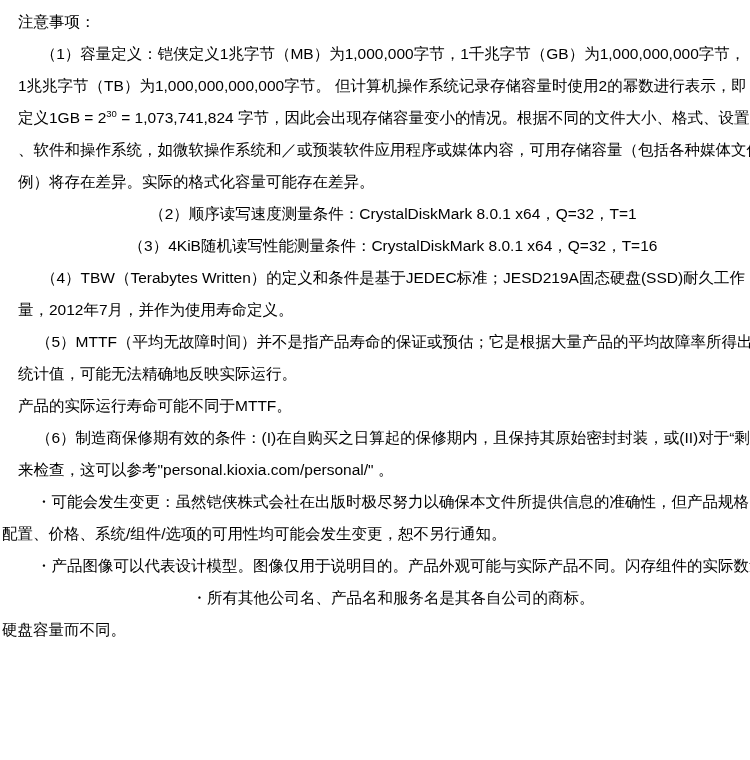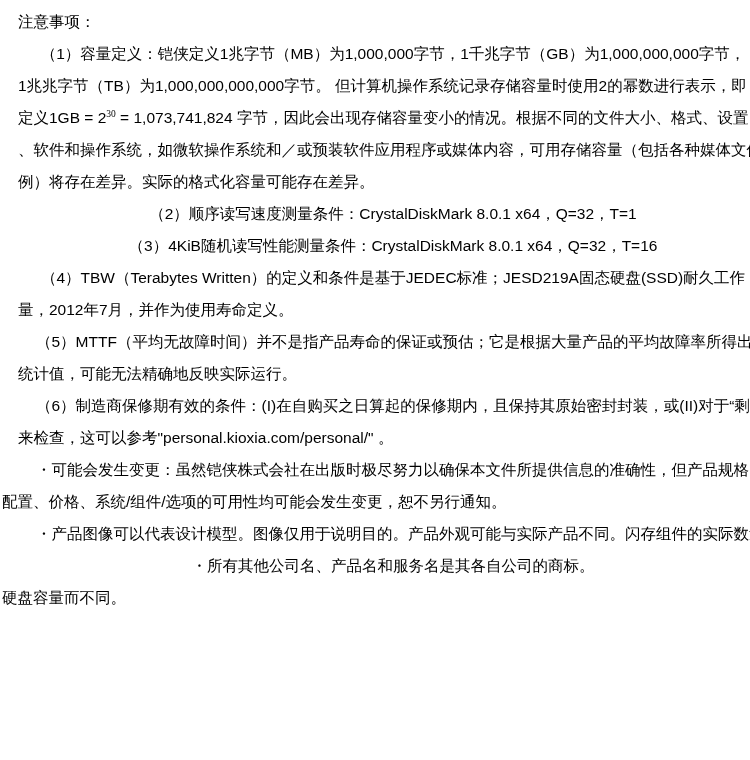--- a/index.html
+++ b/index.html
@@ -27,21 +27,20 @@
     overflow: visible;
   }
   
   .m0 { padding-left: 0; }
   .m1 { padding-left: 16px; }
   .m2 { padding-left: 34px; text-align: center; }
   sup {
     font-size: 9.5px;
     line-height: 0;
     vertical-align: super;
-    font-family: Liberation Serif, serif;
   }
 </style>
 </head>
 <body>
 
 <main class="doc">
   <div class="line m1">注意事项：</div>
 
   <div class="line m2">（1）容量定义：铠侠定义1兆字节（MB）为1,000,000字节，1千兆字节（GB）为1,000,000,000字节，</div>
   <div class="line m1">1兆兆字节（TB）为1,000,000,000,000字节。 但计算机操作系统记录存储容量时使用2的幂数进行表示，即</div>
@@ -52,20 +51,21 @@
   <div class="line m1">例）将存在差异。实际的格式化容量可能存在差异。</div>
 
   <div class="line m2">（2）顺序读写速度测量条件：CrystalDiskMark 8.0.1 x64，Q=32，T=1</div>
   <div class="line m2">（3）4KiB随机读写性能测量条件：CrystalDiskMark 8.0.1 x64，Q=32，T=16</div>
 
   <div class="line m2">（4）TBW（Terabytes Written）的定义和条件是基于JEDEC标准；JESD219A固态硬盘(SSD)耐久工作</div>
   <div class="line m1">量，2012年7月，并作为使用寿命定义。</div>
 
   <div class="line m2">（5）MTTF（平均无故障时间）并不是指产品寿命的保证或预估；它是根据大量产品的平均故障率所得出的</div>
   <div class="line m1">统计值，可能无法精确地反映实际运行。</div>
+  <div class="line m1">产品的实际运行寿命可能不同于MTTF。</div>
 
   <div class="line m2">（6）制造商保修期有效的条件：(I)在自购买之日算起的保修期内，且保持其原始密封封装，或(II)对于“剩余</div>
 
   <div class="line m1"><span>来检查，这可以参考"</span><span>personal.kioxia.com/personal/</span><span>" 。</span></div>
 
 
   <div class="line m2">・可能会发生变更：虽然铠侠株式会社在出版时极尽努力以确保本文件所提供信息的准确性，但产品规格、</div>
   <div class="line m0">配置、价格、系统/组件/选项的可用性均可能会发生变更，恕不另行通知。</div>
 
   <div class="line m2">・产品图像可以代表设计模型。图像仅用于说明目的。产品外观可能与实际产品不同。闪存组件的实际数量因</div>

